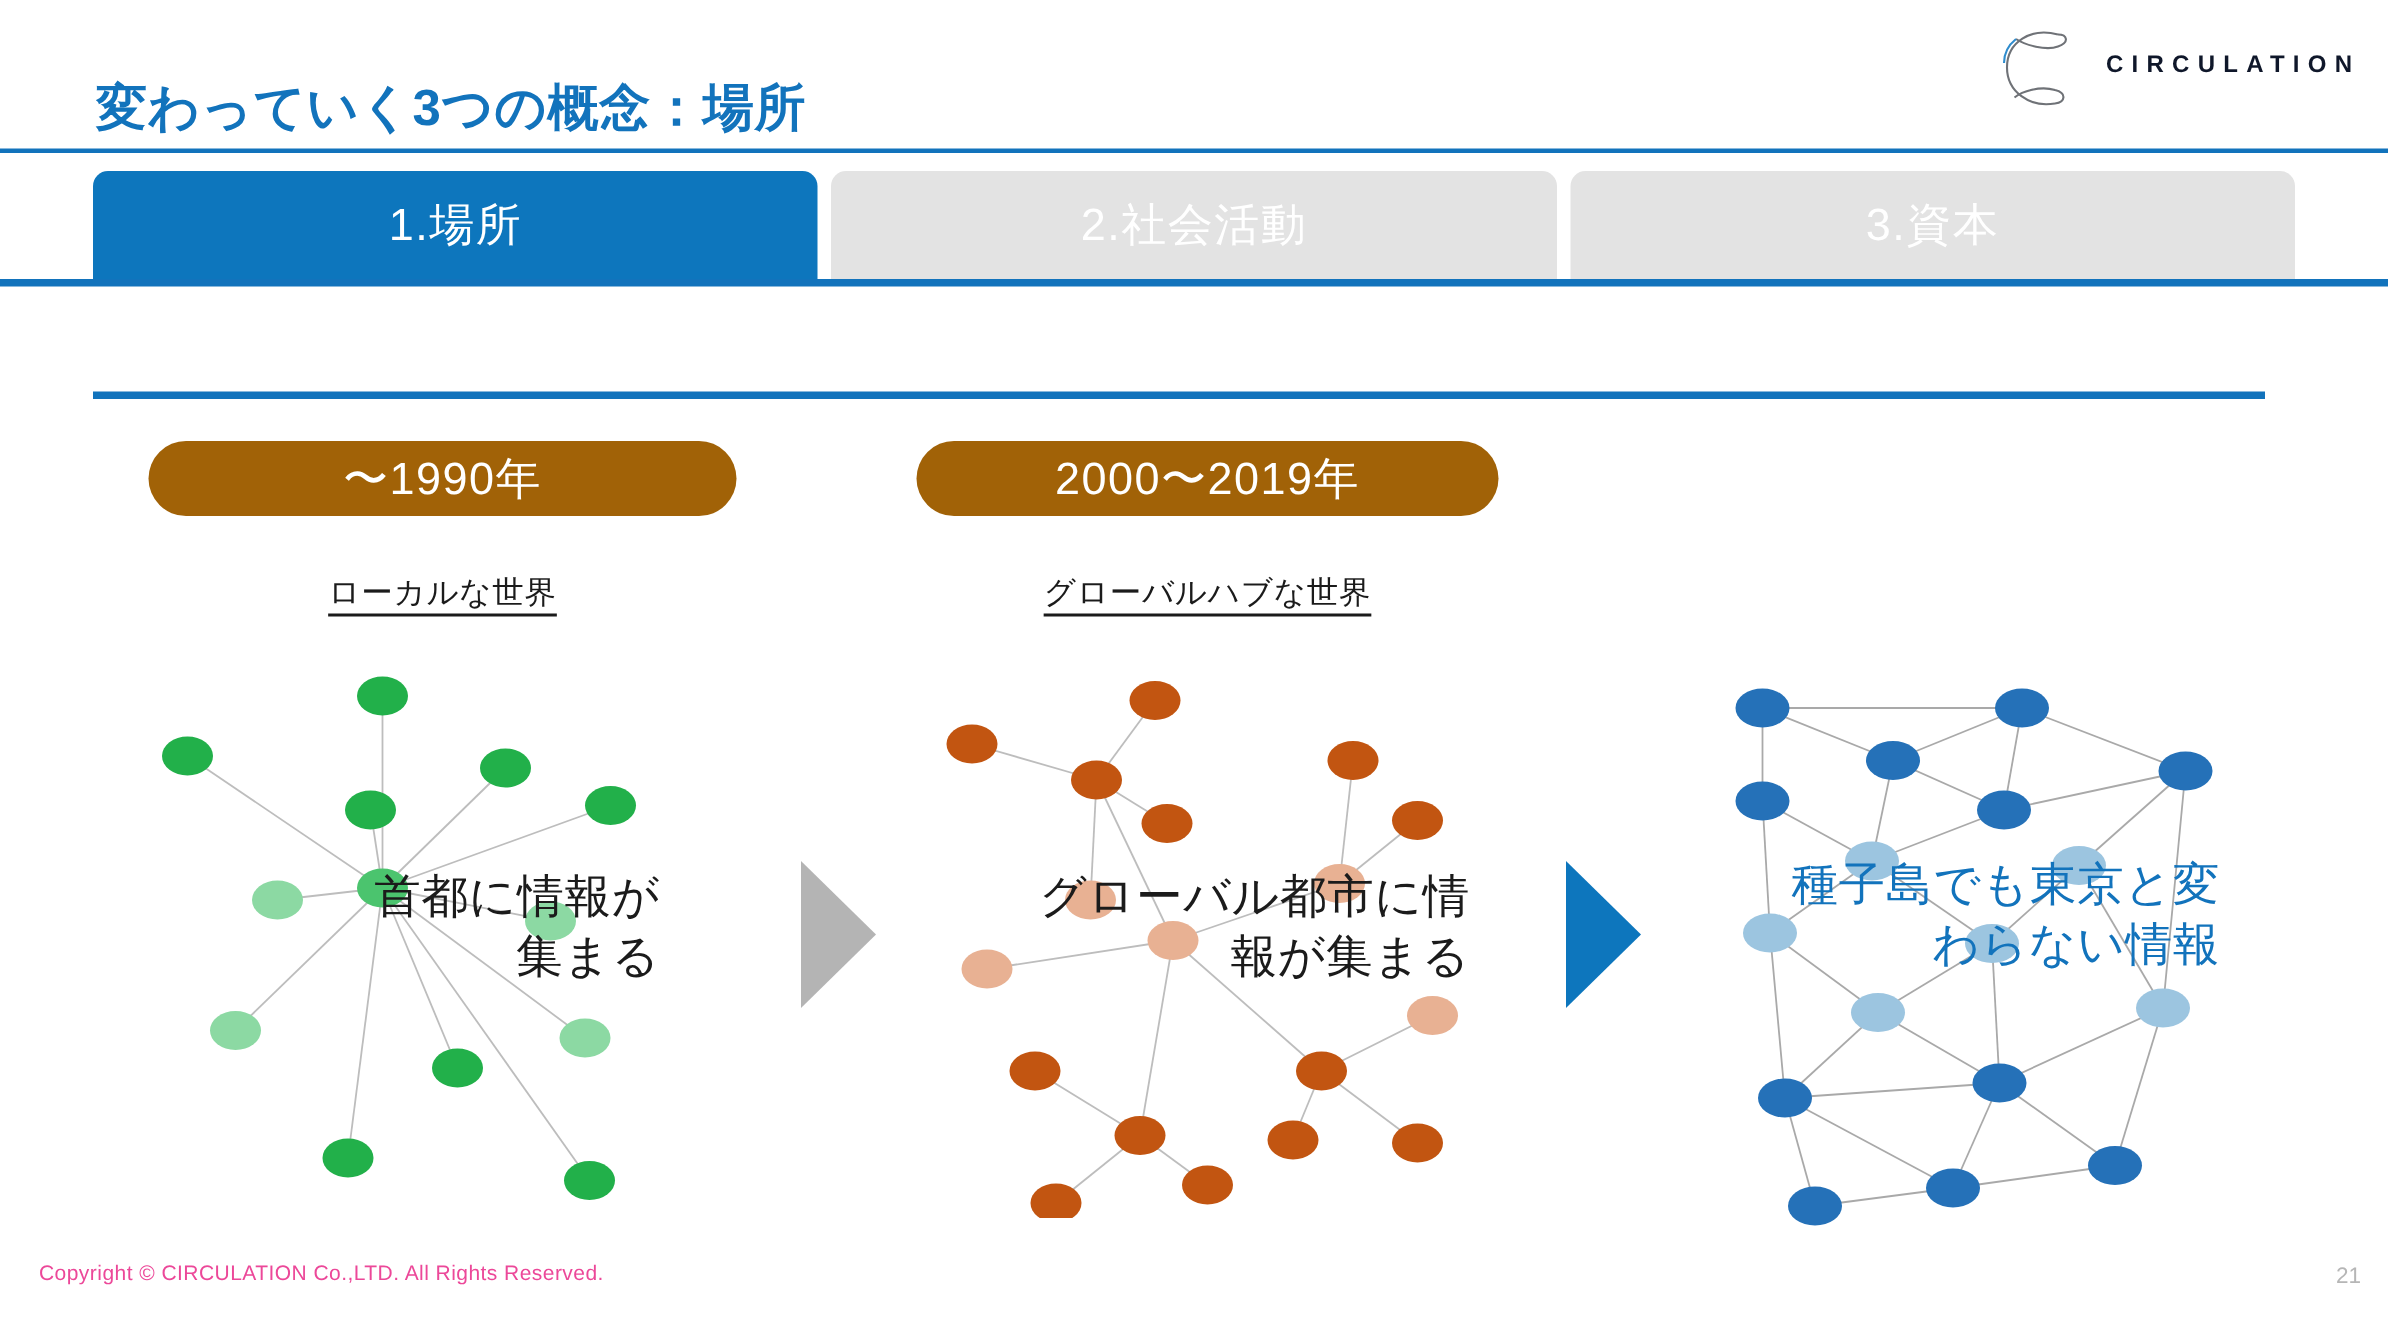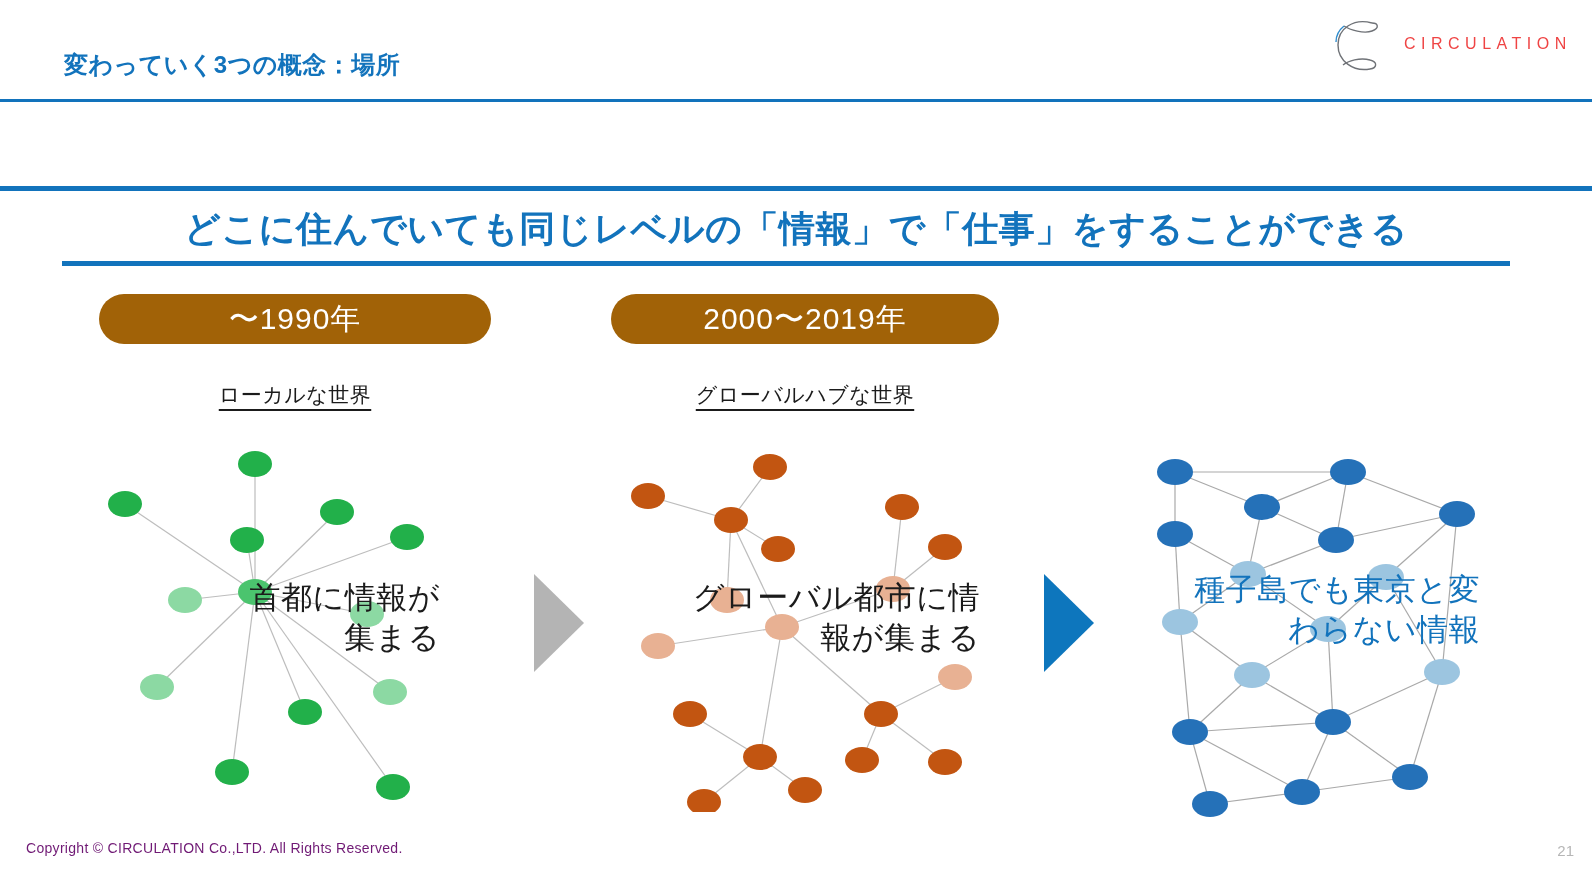--- a/index.html
+++ b/index.html
@@ -12,30 +12,30 @@
   .slide{position:relative;width:1592px;height:892px;}
 
   
   .header{position:absolute;left:0;top:0;width:1592px;height:100px;}
   .kicker{
     position:absolute;left:64px;top:11px;
     font-size:27px;color:#1273BC;letter-spacing:.5px;white-space:nowrap;
   }
   .title{
     position:absolute;left:64px;top:49px;
-    font-size:24px;font-weight:bold;color:#1273BC;letter-spacing:.5px;white-space:nowrap;
+    font-size:34px;font-weight:bold;color:#1273BC;letter-spacing:.5px;white-space:nowrap;
   }
   .header-rule{
     position:absolute;left:0;top:99px;width:1592px;height:3px;background:#1273BC;
   }
   .logo{position:absolute;right:52px;top:14px;width:220px;height:64px;}
   .logo-mark{position:absolute;left:0;top:0;width:72px;height:64px;}
   .logo-text{
     position:absolute;left:84px;top:21px;
-    font-size:16px;letter-spacing:5.5px;color:#ef4444;white-space:nowrap;
+    font-size:16px;letter-spacing:5.5px;color:#0f172a;white-space:nowrap;font-weight:bold;
   }
 
   
   .tabs{position:absolute;left:62px;top:114px;width:1468px;height:72px;display:flex;gap:9px;}
   .tab{
     flex:1;border-radius:10px 10px 0 0;
     display:flex;align-items:center;justify-content:center;
     font-size:30px;color:#ffffff;letter-spacing:1px;
   }
   .tab.active{background:#0D76BD;}
@@ -93,21 +93,21 @@
 
   
   .arrow{position:absolute;top:572px;width:56px;height:102px;}
   .arrow svg{display:block;width:100%;height:100%;}
   .arrow1{left:530px;}
   .arrow2{left:1040px;}
 
   
   .footer-copy{
     position:absolute;left:26px;top:840px;
-    font-size:14px;color:#701a75;letter-spacing:.3px;white-space:nowrap;
+    font-size:14px;color:#ec4899;letter-spacing:.3px;white-space:nowrap;
   }
   .footer-page{
     position:absolute;right:18px;top:842px;
     font-size:15px;color:#b6b6b6;
   }
 </style>
 </head>
 <body>
 
 <div class="slide">
@@ -121,23 +121,27 @@
           <path d="M52 9 C58 9, 60 14, 52 17 C44 20, 30 16, 24 12" fill="none" stroke="#6f7277" stroke-width="1.4"></path>
           <path d="M50 55 C57 54, 58 48, 50 46 C40 43, 28 47, 23 51" fill="none" stroke="#6f7277" stroke-width="1.4"></path>
           <path d="M24 12 C19 16, 16 22, 16 28" fill="none" stroke="#2f8ccd" stroke-width="1.4"></path>
         </svg>
       </div>
       <div class="logo-text">CIRCULATION</div>
     </div>
     <div class="header-rule"></div>
   </div>
 
+  <div class="tabs">
+    <div class="tab active">1.場所</div>
+    <div class="tab inactive">2.社会活動</div>
+    <div class="tab inactive">3.資本</div>
+  </div>
   <div class="tabs-rule"></div>
 
-  <div class="subtitle">どこに住んでいても同じレベルの「情報」で「仕事」をすることができる</div>
   <div class="subtitle-rule"></div>
 
   <div class="col col1">
     <div class="pill gray w1">〜1990年</div>
     <div class="col-label dark">ローカルな世界</div>
   </div>
   <div class="col col2">
     <div class="pill gray w2">2000〜2019年</div>
     <div class="col-label dark">グローバルハブな世界</div>
   </div>

